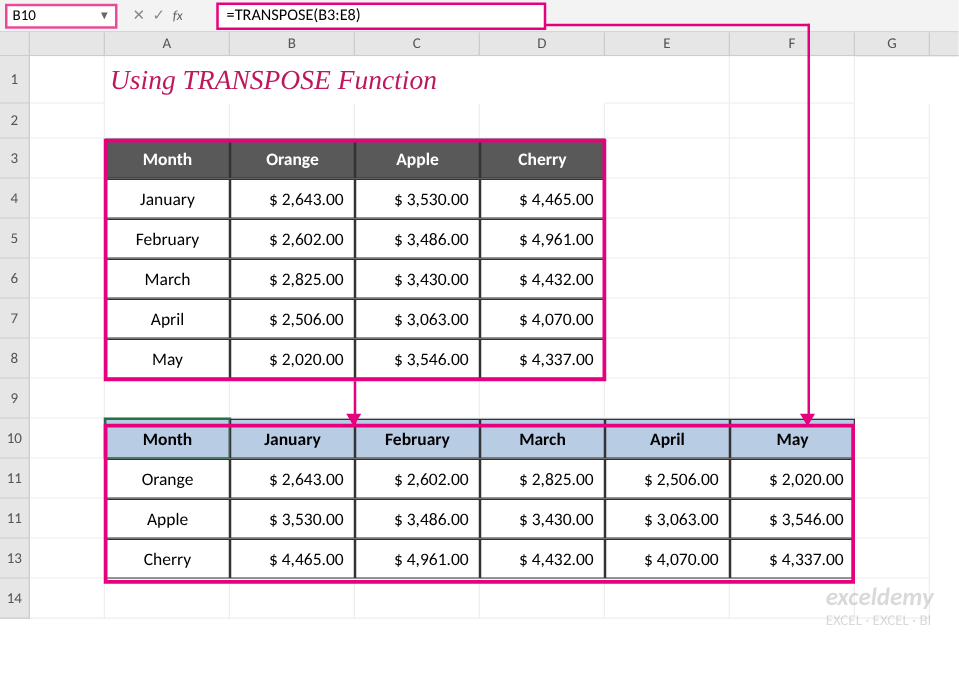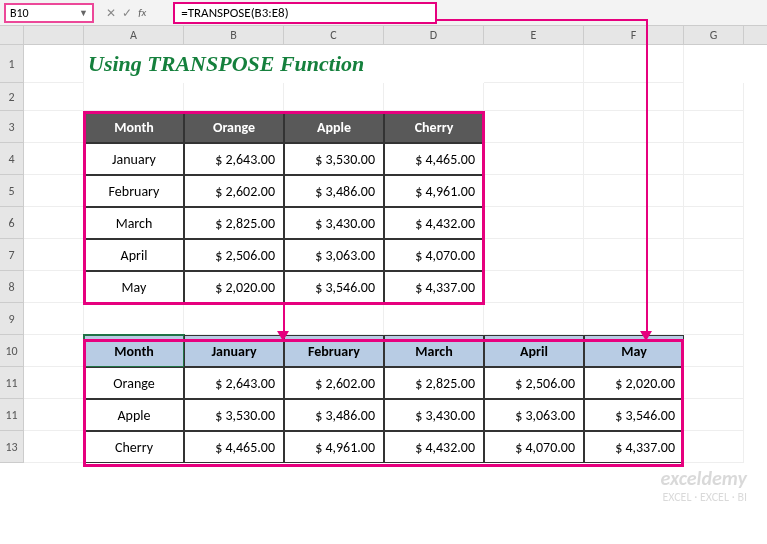--- a/index.html
+++ b/index.html
@@ -94,23 +94,23 @@
       padding: 0 4px;
       position: relative;
     }
     .row.h1 .cell, .row.h1 .row-header { height: 38px; }
     .row.h2 .cell, .row.h2 .row-header { height: 28px; }
     .row.std .cell, .row.std .row-header { height: 32px; }
     .title-cell {
       grid-column: 3 / span 4;
       font-family: 'Times New Roman', serif;
       font-size: 22px;
-      font-weight: bold;
+      font-weight: normal;
       font-style: italic;
-      color: #15803d;
+      color: #be185d;
       justify-content: flex-start;
       border: none;
     }
     .tbl-hdr { background: #595959; color: #fff; font-weight: bold; border: 1px solid #333; }
     .tbl-cell { border: 1px solid #333; justify-content: flex-end; padding: 0 8px; }
     .tbl-month { border: 1px solid #333; }
     .trans-hdr { background: #b8cce4; font-weight: bold; border: 1px solid #333; }
     .trans-cell { border: 1px solid #333; justify-content: flex-end; padding: 0 8px; }
     .trans-label { border: 1px solid #333; }
     .active-cell { outline: 2px solid #217346; outline-offset: -1px; }
@@ -131,21 +131,20 @@
       width: 0; height: 0;
       border-left: 6px solid transparent;
       border-right: 6px solid transparent;
       border-top: 10px solid #e6007e;
       z-index: 9;
     }
     .watermark {
       position: absolute;
       right: 20px;
       bottom: 40px;
-      text-align: right;
       opacity: 0.18;
       font-size: 12px;
       color: #333;
       z-index: 5;
     }
     .watermark .wm1 { font-size: 20px; font-weight: bold; font-style: italic;}
   </style>
 </head>
 <body>
 
@@ -317,20 +316,31 @@
       <div class="row-header">13</div>
       <div class="cell"></div>
       <div class="cell trans-label">Cherry</div>
       <div class="cell trans-cell">$   4,465.00</div>
       <div class="cell trans-cell">$   4,961.00</div>
       <div class="cell trans-cell">$    4,432.00</div>
       <div class="cell trans-cell">$   4,070.00</div>
       <div class="cell trans-cell">$ 4,337.00</div>
       <div class="cell"></div>
     </div>
+    <div class="row std">
+      <div class="row-header">14</div>
+      <div class="cell"></div>
+        <div class="cell"></div>
+        <div class="cell"></div>
+        <div class="cell"></div>
+        <div class="cell"></div>
+        <div class="cell"></div>
+        <div class="cell"></div>
+        <div class="cell"></div>
+    </div>
 
     <div class="highlight-box1" style="left:83px; top:66px; width:402px; height:194px;"></div>
     <div class="highlight-box1" style="left:83px; top:294px; width:601px; height:128px;"></div>
     <div class="arrow-line" style="left:283px; top:260px; width:2px; height:30px;"></div>
     <div class="arrow-head" style="left:277px; top:286px;"></div>
     <div class="arrow-line" style="left:436px; top:-26px; width:212px; height:2px;"></div>
     <div class="arrow-line" style="left:646px; top:-26px; width:2px; height:316px;"></div>
     <div class="arrow-head" style="left:640px; top:286px;"></div>
   </div>
 </div>

